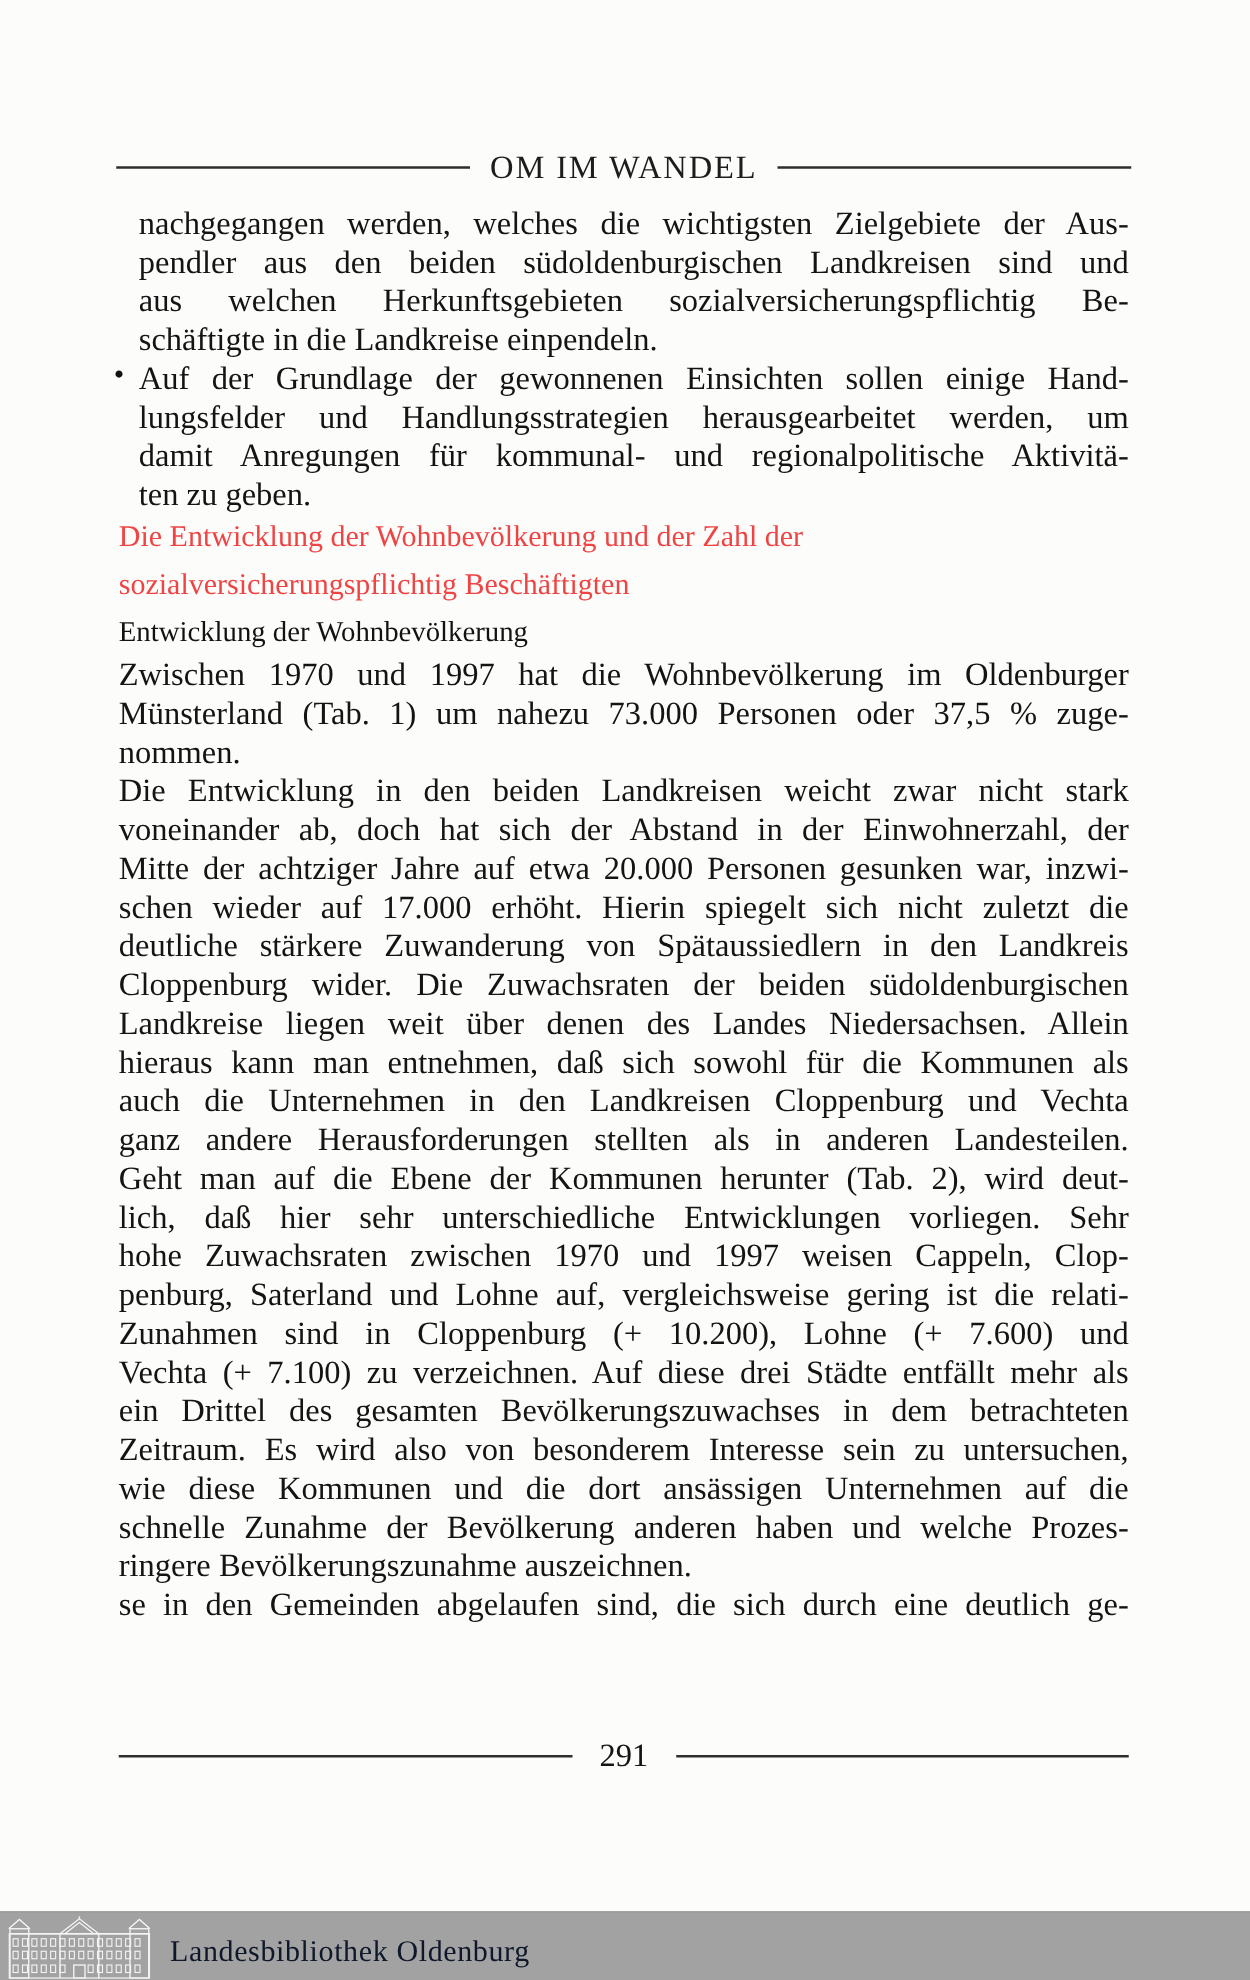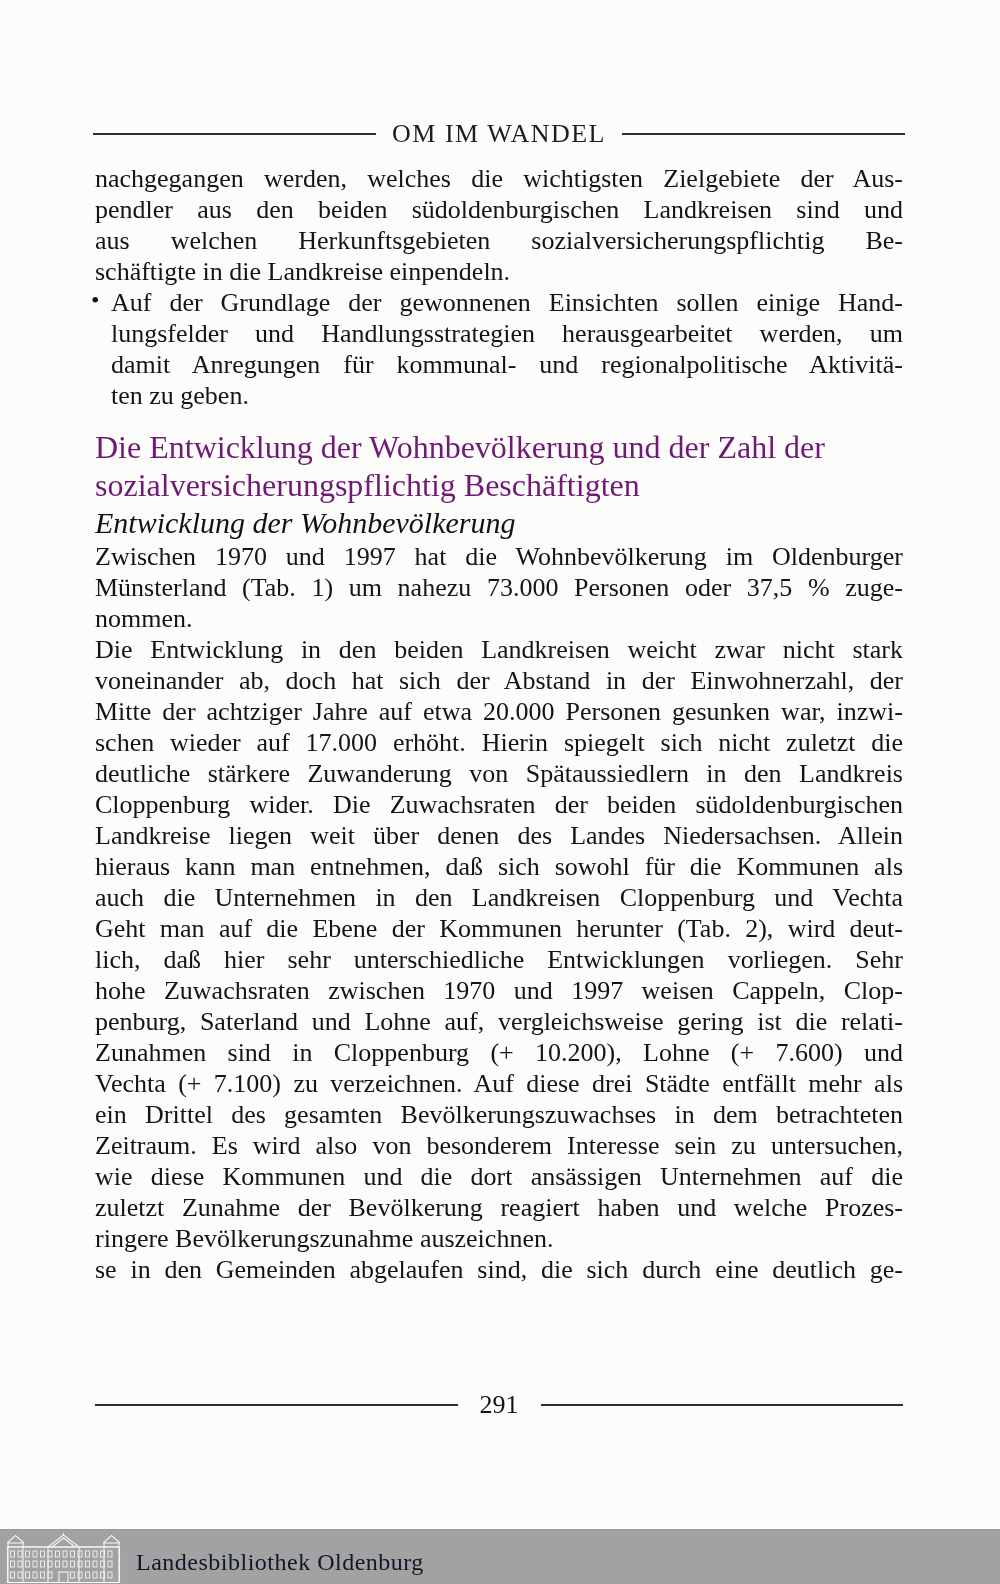--- a/index.html
+++ b/index.html
@@ -19,30 +19,30 @@
   .running-head .head-title{
     padding:0 16px;font-size:26px;letter-spacing:1.5px;white-space:nowrap;
     color:#1d1d1d;
   }
   
   .text-flow{
     position:absolute;top:163px;left:95px;width:808px;
     font-size:26px;line-height:31px;color:#141414;
   }
   .para{margin:0;}
-  .para.indented{}
+  .para.indented{margin-left:16px;}
   .para.bullet{margin-left:16px;position:relative;}
   .para.bullet .bullet-marker{
     position:absolute;left:-20px;top:-2px;font-size:24px;color:#111;
   }
   .para.heading{
-    margin-top:17px;font-size:32px;line-height:38px;color:#701a75;
+    font-size:24px;line-height:38px;color:#ef4444;
   }
   .para.subheading{
-    font-size:30px;line-height:37px;font-style:italic;color:#121212;
+    font-size:23px;line-height:37px;color:#121212;
   }
   .line{white-space:normal;}
   .line.just{text-align:justify;text-align-last:justify;}
   
   .folio-row{
     position:absolute;top:1390px;left:95px;width:808px;height:30px;
     display:flex;align-items:center;
   }
   .folio-row .rule{flex:1;height:0;border-top:2px solid #2e2e2e;}
   .folio-row .page-number{
@@ -102,32 +102,33 @@
       <div class="para body">
         <div class="line just">Die Entwicklung in den beiden Landkreisen weicht zwar nicht stark</div>
         <div class="line just">voneinander ab, doch hat sich der Abstand in der Einwohnerzahl, der</div>
         <div class="line just">Mitte der achtziger Jahre auf etwa 20.000 Personen gesunken war, inzwi-</div>
         <div class="line just">schen wieder auf 17.000 erhöht. Hierin spiegelt sich nicht zuletzt die</div>
         <div class="line just">deutliche stärkere Zuwanderung von Spätaussiedlern in den Landkreis</div>
         <div class="line just">Cloppenburg wider. Die Zuwachsraten der beiden südoldenburgischen</div>
         <div class="line just">Landkreise liegen weit über denen des Landes Niedersachsen. Allein</div>
         <div class="line just">hieraus kann man entnehmen, daß sich sowohl für die Kommunen als</div>
         <div class="line just">auch die Unternehmen in den Landkreisen Cloppenburg und Vechta</div>
+        <div class="line just">ganz andere Herausforderungen stellten als in anderen Landesteilen.</div>
       </div>
       <div class="para body">
         <div class="line just">Geht man auf die Ebene der Kommunen herunter (Tab. 2), wird deut-</div>
         <div class="line just">lich, daß hier sehr unterschiedliche Entwicklungen vorliegen. Sehr</div>
         <div class="line just">hohe Zuwachsraten zwischen 1970 und 1997 weisen Cappeln, Clop-</div>
         <div class="line just">penburg, Saterland und Lohne auf, vergleichsweise gering ist die relati-</div>
         <div class="line just">Zunahmen sind in Cloppenburg (+ 10.200), Lohne (+ 7.600) und</div>
         <div class="line just">Vechta (+ 7.100) zu verzeichnen. Auf diese drei Städte entfällt mehr als</div>
         <div class="line just">ein Drittel des gesamten Bevölkerungszuwachses in dem betrachteten</div>
         <div class="line just">Zeitraum. Es wird also von besonderem Interesse sein zu untersuchen,</div>
         <div class="line just">wie diese Kommunen und die dort ansässigen Unternehmen auf die</div>
-        <div class="line just">zuletzt Zunahme der Bevölkerung reagiert haben und welche Prozes-</div>
+        <div class="line just">schnelle Zunahme der Bevölkerung anderen haben und welche Prozes-</div>
         <div class="line">ringere Bevölkerungszunahme auszeichnen.</div>
         <div class="line just">se in den Gemeinden abgelaufen sind, die sich durch eine deutlich ge-</div>
       </div>
     </div>
 
   <div class="folio-row">
     <div class="rule"></div>
     <div class="page-number">291</div>
     <div class="rule"></div>
   </div>

